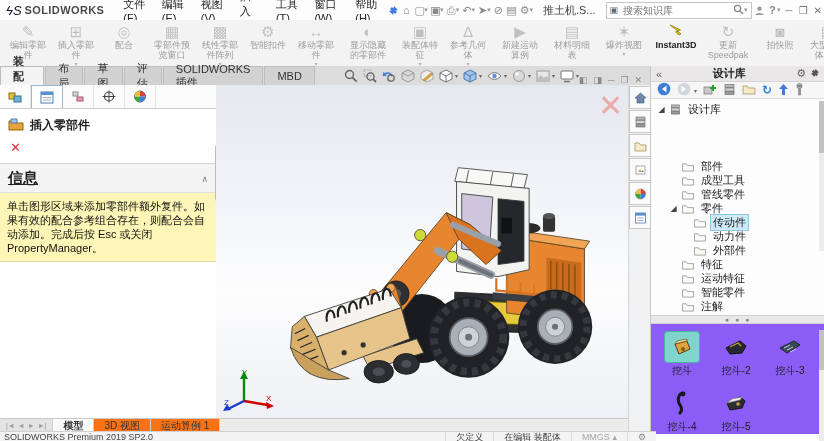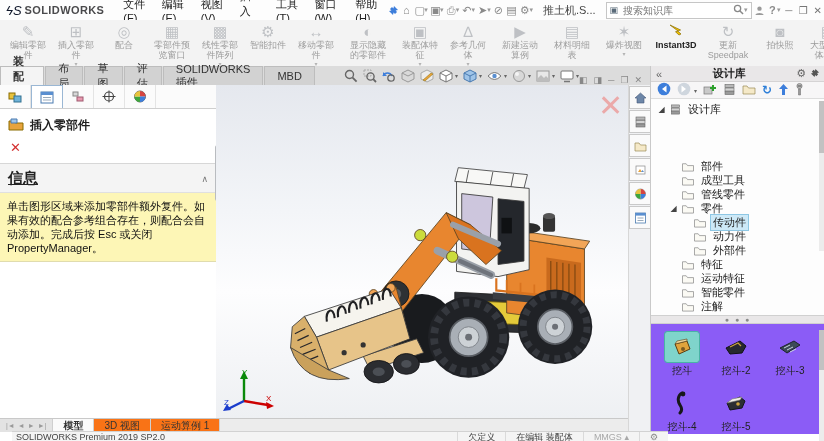--- a/index.html
+++ b/index.html
@@ -88,21 +88,21 @@
   .dl-item{width:42px;display:flex;flex-direction:column;align-items:center;gap:2px;}
   .dl-item .thumbbox{width:34px;height:30px;display:flex;align-items:center;justify-content:center;border-radius:2px;}
   .dl-item.sel .thumbbox{background:#7fd4cb;outline:1px solid #49b3a6;}
   .dl-item .cap{font-size:10px;color:#222;}
   
   #doctabs{left:0;top:418px;width:628px;height:13px;background:#ececec;border-top:1px solid #c9c9c9;
            display:flex;align-items:stretch;font-size:10px;}
   .navbtns{display:flex;align-items:center;gap:3px;padding:0 6px;color:#9a9a9a;font-size:7px;background:#e3e3e3;border-right:1px solid #cfcfcf;}
   .dtab{padding:0 10px;display:flex;align-items:center;border-right:1px solid #cfcfcf;color:#333;background:#f97316;}
   .dtab.active{background:#fafafa;font-weight:bold;}
-  #statusbar{left:12px;top:431px;width:656px;height:10px;background:#f4f4f4;border-top:1px solid #d2d2d2;
+  #statusbar{left:0;top:431px;width:656px;height:10px;background:#f4f4f4;border-top:1px solid #d2d2d2;
              display:flex;align-items:center;font-size:9px;color:#444;}
   #statusbar .left{padding-left:4px;flex:1;}
   .sb-item{padding:0 10px;border-left:1px solid #dadada;height:100%;display:flex;align-items:center;}
   .sb-dim{color:#a8a8a8;}
 </style>
 </head>
 <body>
 
 <div id="titlebar" class="abs">
   <div class="logo">

